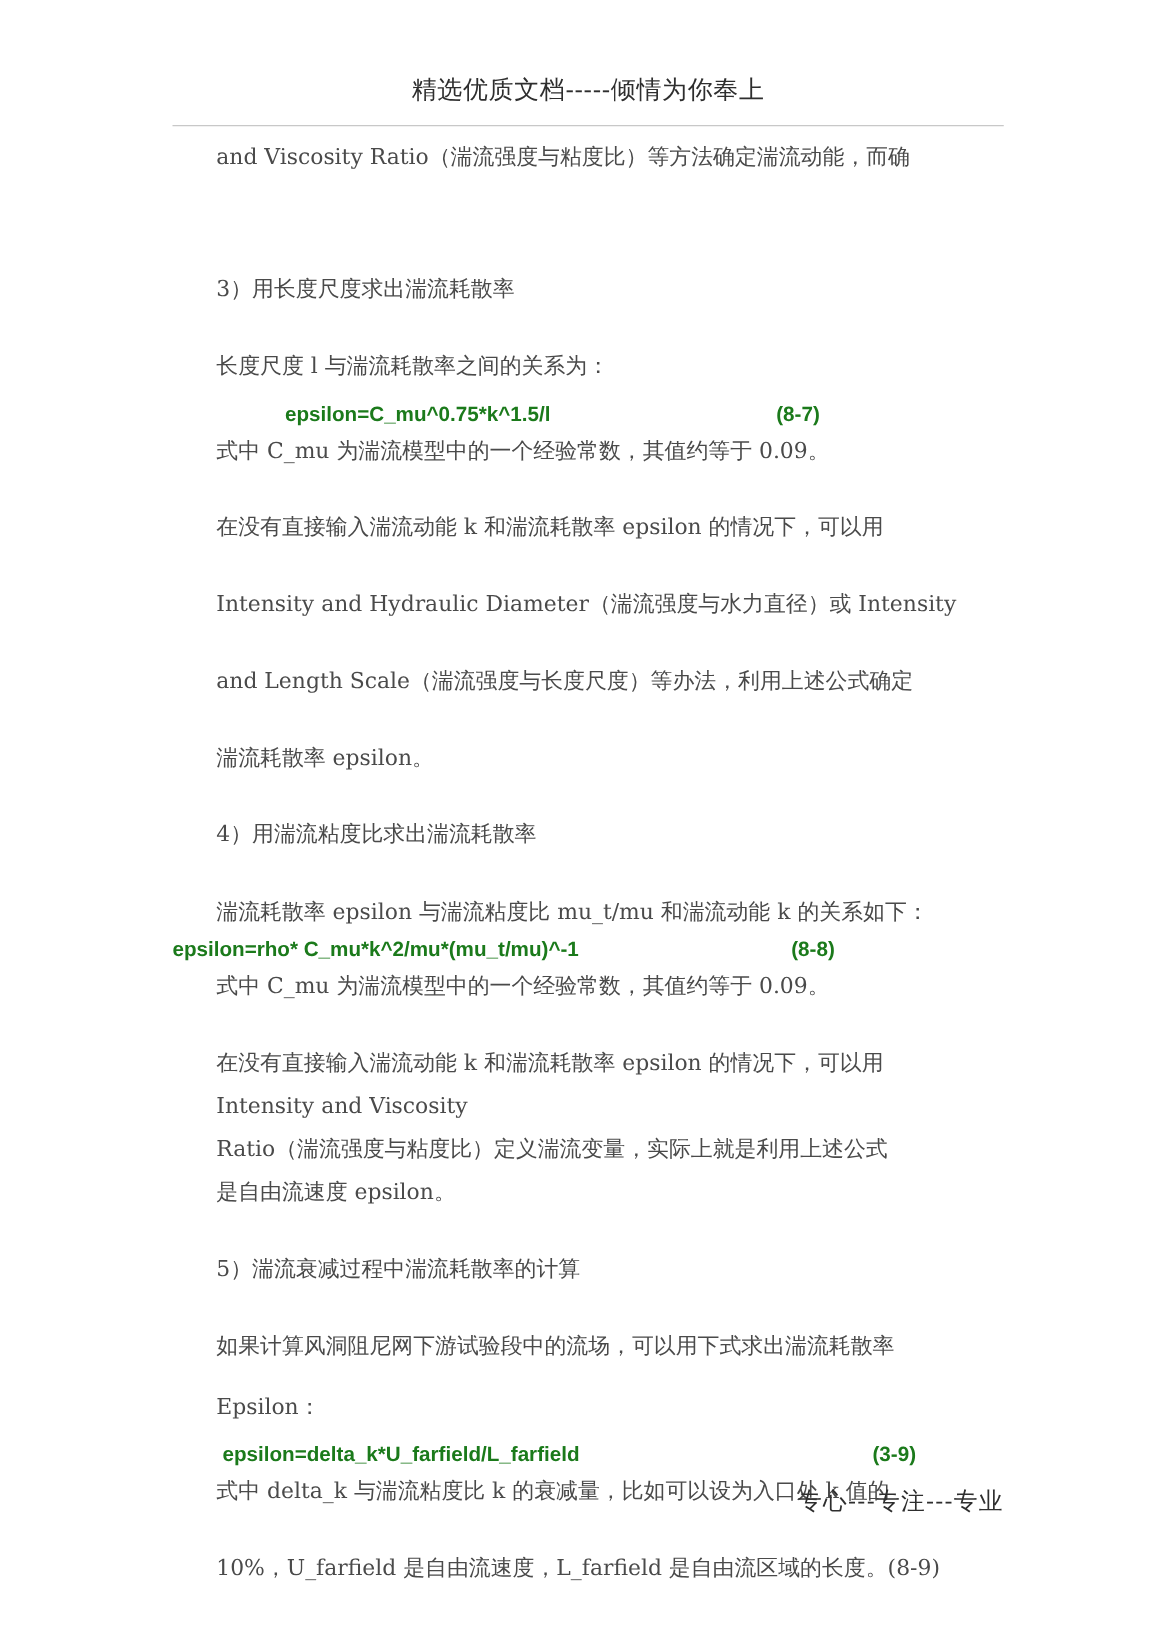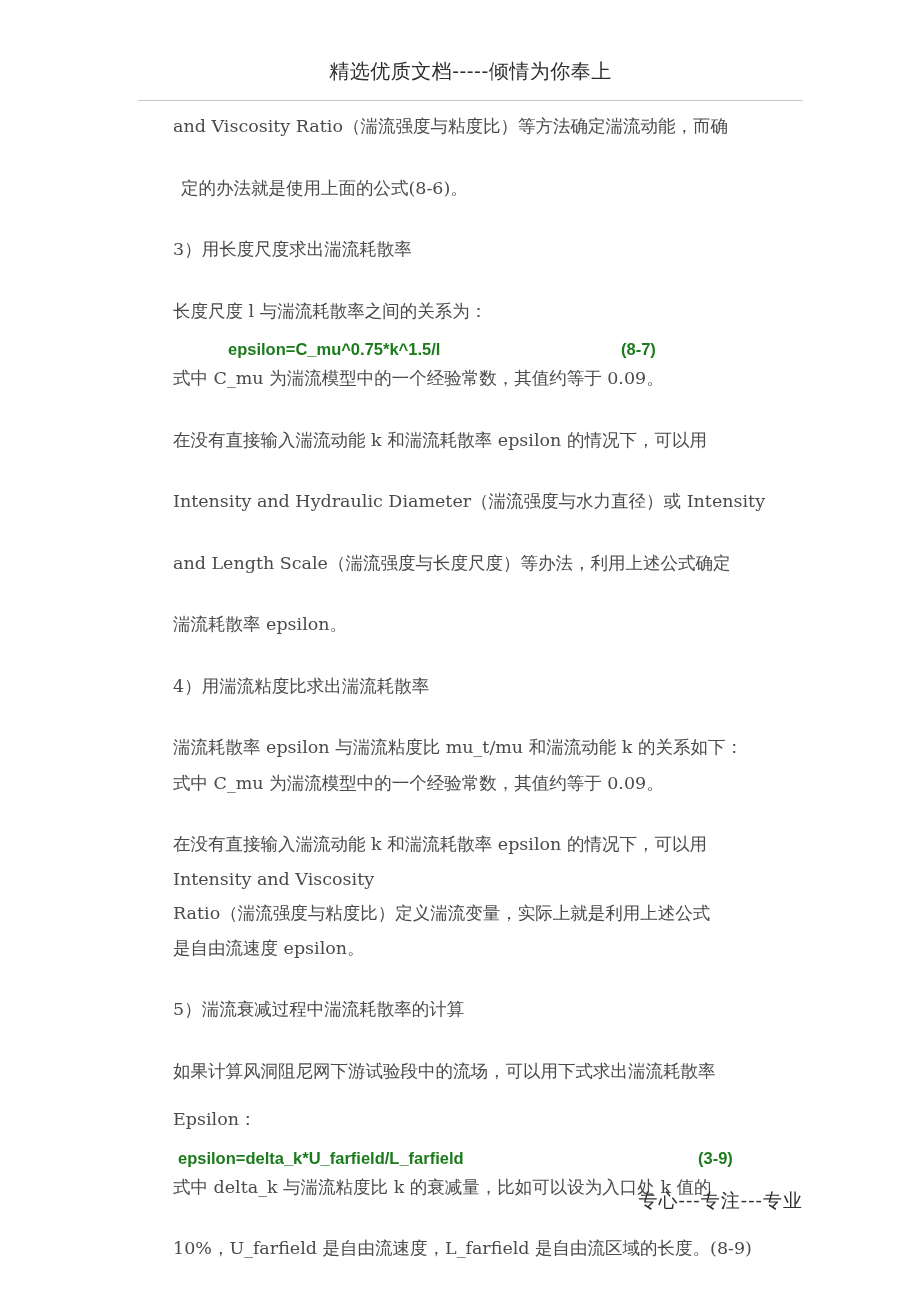--- a/index.html
+++ b/index.html
@@ -128,21 +128,20 @@
   <div class="page-header">
     <div class="header-text">精选优质文档-----倾情为你奉上</div>
   </div>
   <div class="header-rule"></div>
 
   <div class="doc-body">
 
     <div class="para ln">and Viscosity Ratio（湍流强度与粘度比）等方法确定湍流动能，而确</div>
     <div class="gap-lg"></div>
 
-    <div class="para ln indent-1">定的办法就是使用上面的公式(8-6)。</div>
     <div class="gap-lg"></div>
 
     <div class="para ln">3）用长度尺度求出湍流耗散率</div>
     <div class="gap-lg"></div>
 
     <div class="para ln">长度尺度 l 与湍流耗散率之间的关系为：</div>
     <div class="gap-sm"></div>
 
     <div class="formula-row f87">
       <span class="formula-text">epsilon=C_mu^0.75*k^1.5/l</span>
@@ -164,20 +163,24 @@
 
     <div class="para ln">湍流耗散率 epsilon。</div>
     <div class="gap-lg"></div>
 
     <div class="para ln">4）用湍流粘度比求出湍流耗散率</div>
     <div class="gap-lg"></div>
 
     <div class="para ln">湍流耗散率 epsilon 与湍流粘度比 mu_t/mu 和湍流动能 k 的关系如下：</div>
     <div class="gap-xs"></div>
 
+    <div class="formula-row f88">
+      <span class="formula-text">epsilon=rho* C_mu*k^2/mu*(mu_t/mu)^-1</span>
+      <span class="formula-num">(8-8)</span>
+    </div>
     <div class="gap-xs"></div>
 
     <div class="para ln">式中 C_mu 为湍流模型中的一个经验常数，其值约等于 0.09。</div>
     <div class="gap-lg"></div>
 
     <div class="para ln">在没有直接输入湍流动能 k 和湍流耗散率 epsilon 的情况下，可以用</div>
     <div class="gap-sm"></div>
 
     <div class="para ln">Intensity and Viscosity</div>
     <div class="gap-sm"></div>

